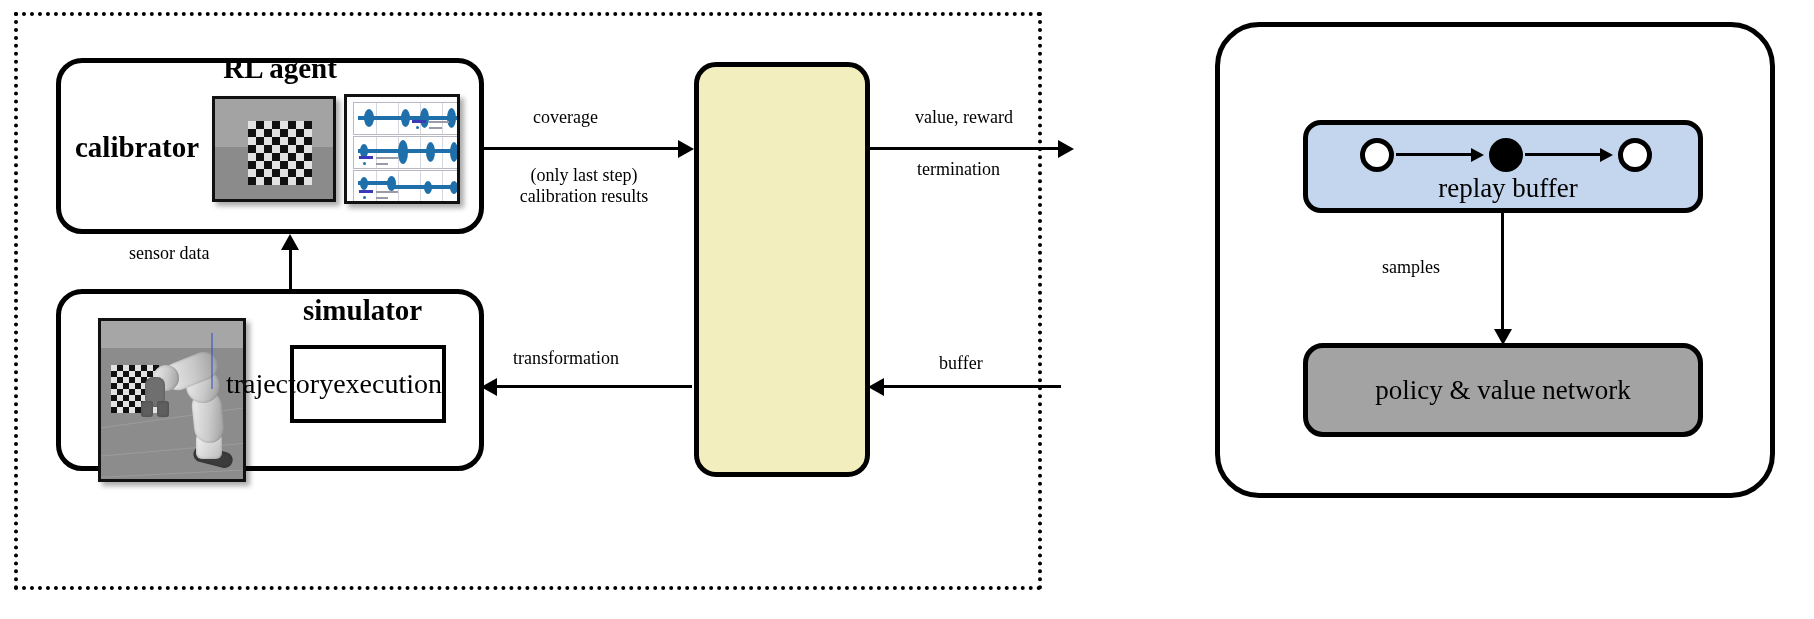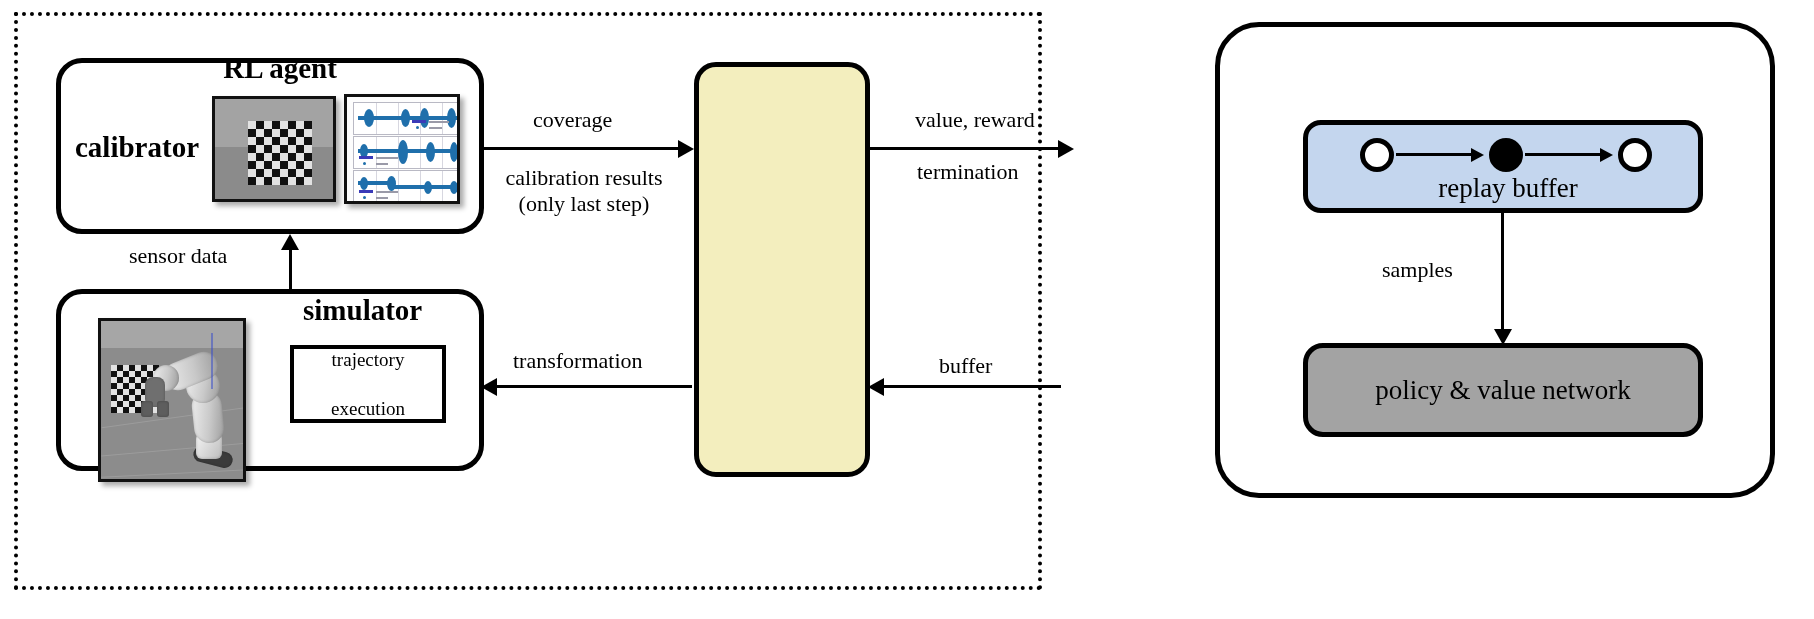--- a/index.html
+++ b/index.html
@@ -67,25 +67,25 @@
   #trajectory-box {
     position: absolute;
     left: 290px;
     top: 345px;
     width: 156px;
     height: 78px;
     box-sizing: border-box;
     border: 4px solid #000;
     background: #fff;
     display: flex;
-    flex-direction: column;
+    flex-direction: row;
     align-items: center;
-    justify-content: space-between;
+    justify-content: flex-end;
     line-height: 1.12;
-    font-size: 19px;
+    font-size: 28px;
   }
 
   
   #mdp-box {
     left: 694px; top: 62px; width: 176px; height: 415px;
     background: #f3eebe;
     border-radius: 22px;
   }
   #mdp-title {
     position: absolute;
@@ -186,21 +186,21 @@
   .vline { position: absolute; width: 3px; background: #000; }
   .arrowhead { position: absolute; width: 0; height: 0; }
   .ah-right { border-top: 9px solid transparent; border-bottom: 9px solid transparent; border-left: 16px solid #000; }
   .ah-left  { border-top: 9px solid transparent; border-bottom: 9px solid transparent; border-right: 16px solid #000; }
   .ah-up    { border-left: 9px solid transparent; border-right: 9px solid transparent; border-bottom: 16px solid #000; }
   .ah-down  { border-left: 9px solid transparent; border-right: 9px solid transparent; border-top: 16px solid #000; }
   .ah-right-sm { border-top: 7px solid transparent; border-bottom: 7px solid transparent; border-left: 13px solid #000; }
 
   .edge-label {
     position: absolute;
-    font-size: 22px;
+    font-size: 18px;
     white-space: nowrap;
     line-height: 1.18;
   }
   .edge-label.center { text-align: center; }
 </style>
 </head>
 <body>
 
 <div id="canvas">
 
@@ -295,22 +295,22 @@
   <div class="vline" style="left:289px; top:248px; height:41px;"></div>
   <div class="arrowhead ah-up" style="left:281px; top:234px;"></div>
   <div class="edge-label" style="left:129px; top:243px;">sensor data</div>
 
   <div class="rbox" id="mdp-box"></div>
 
   <div class="hline" style="left:484px; top:147px; width:194px;"></div>
   <div class="arrowhead ah-right" style="left:678px; top:140px;"></div>
   <div class="edge-label" style="left:533px; top:107px;">coverage</div>
   <div class="edge-label center" style="left:489px; top:165px; width:190px;">
+    <div>(only last step)</div>
     <div>calibration results</div>
-    <div>(only last step)</div>
   </div>
 
   <div class="hline" style="left:496px; top:385px; width:196px;"></div>
   <div class="arrowhead ah-left" style="left:481px; top:378px;"></div>
   <div class="edge-label" style="left:513px; top:348px;">transformation</div>
 
   <div class="rbox" id="rl-box"></div>
   <div class="rbox-label" id="rl-label">RL agent</div>
 
   <div class="hline" style="left:870px; top:147px; width:191px;"></div>

